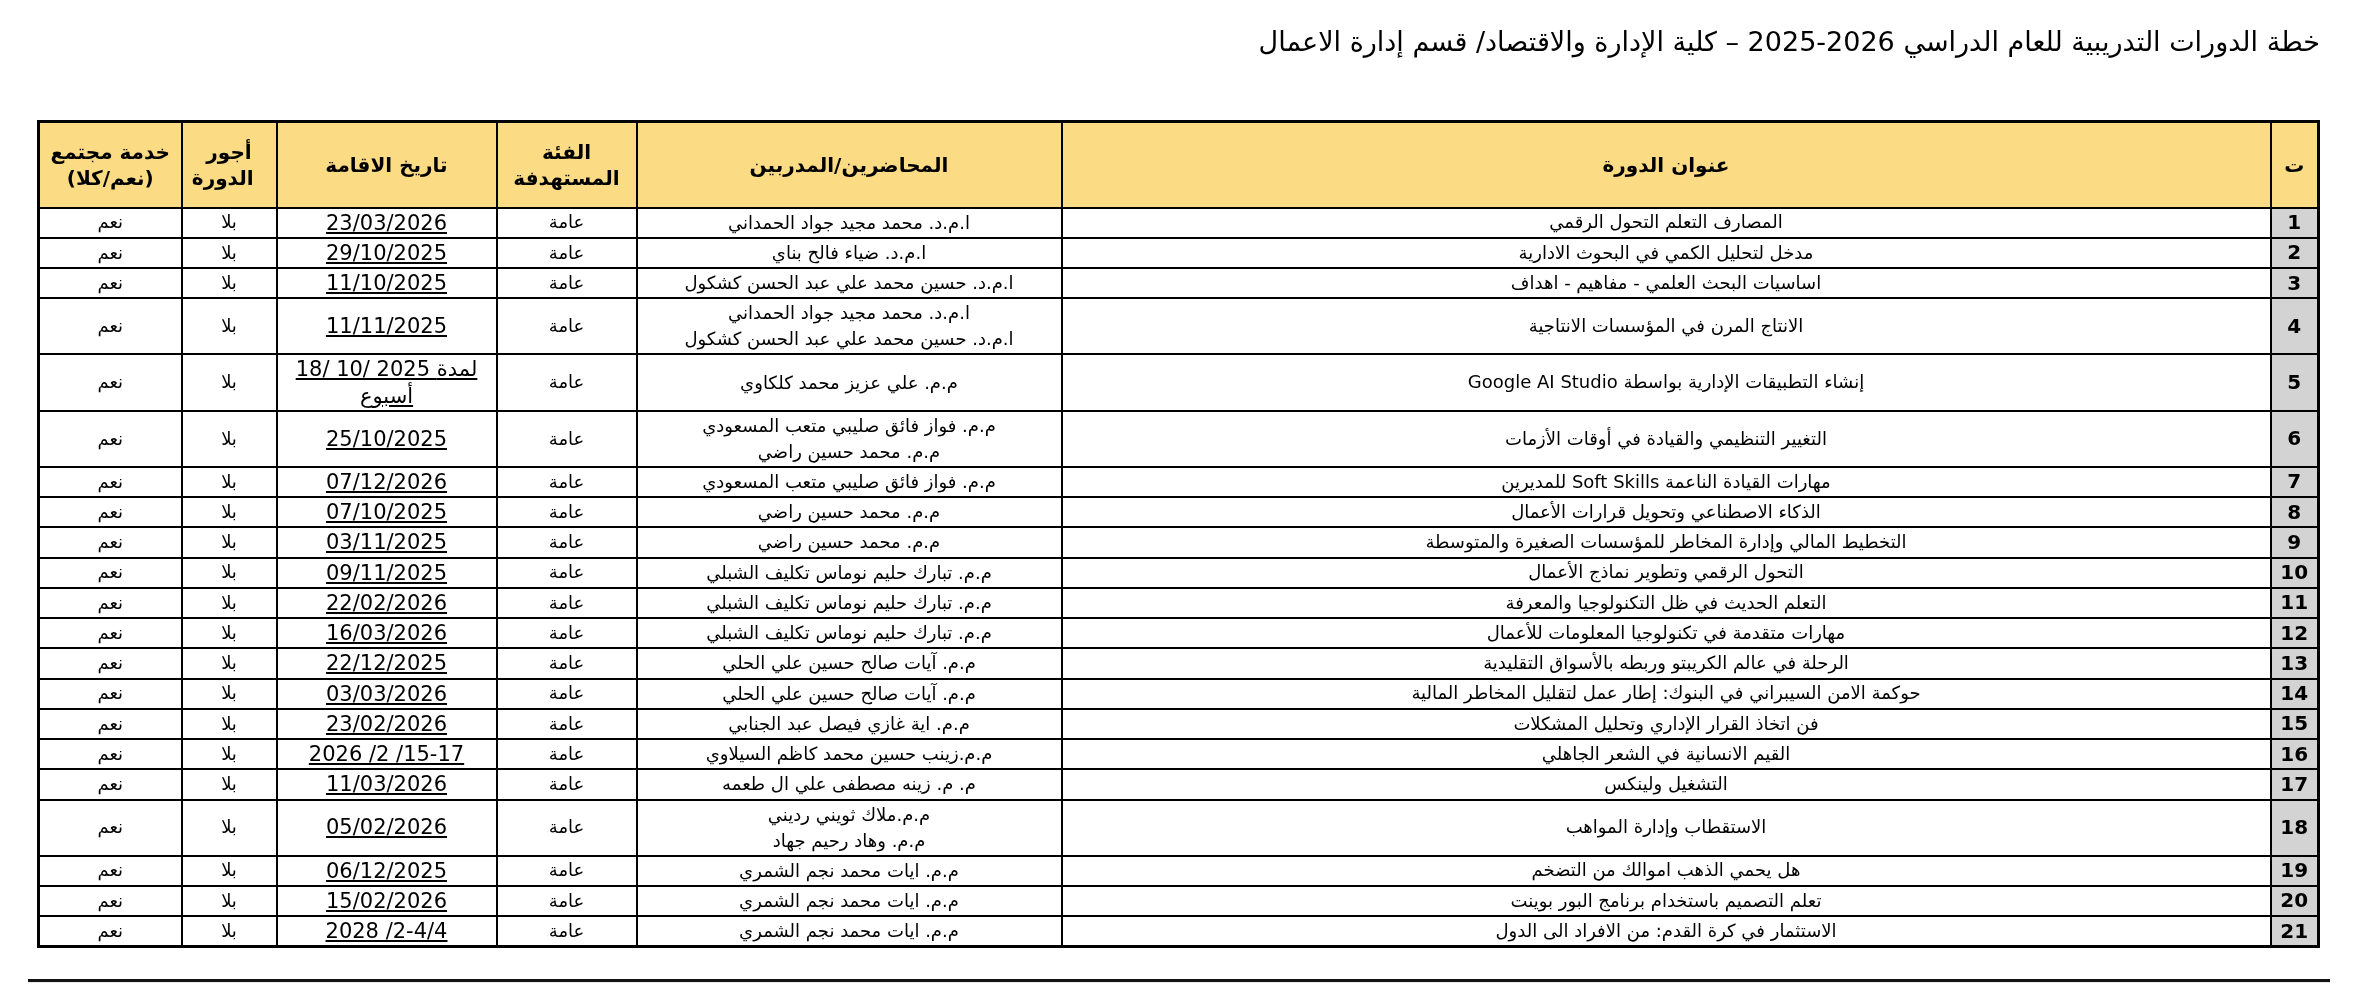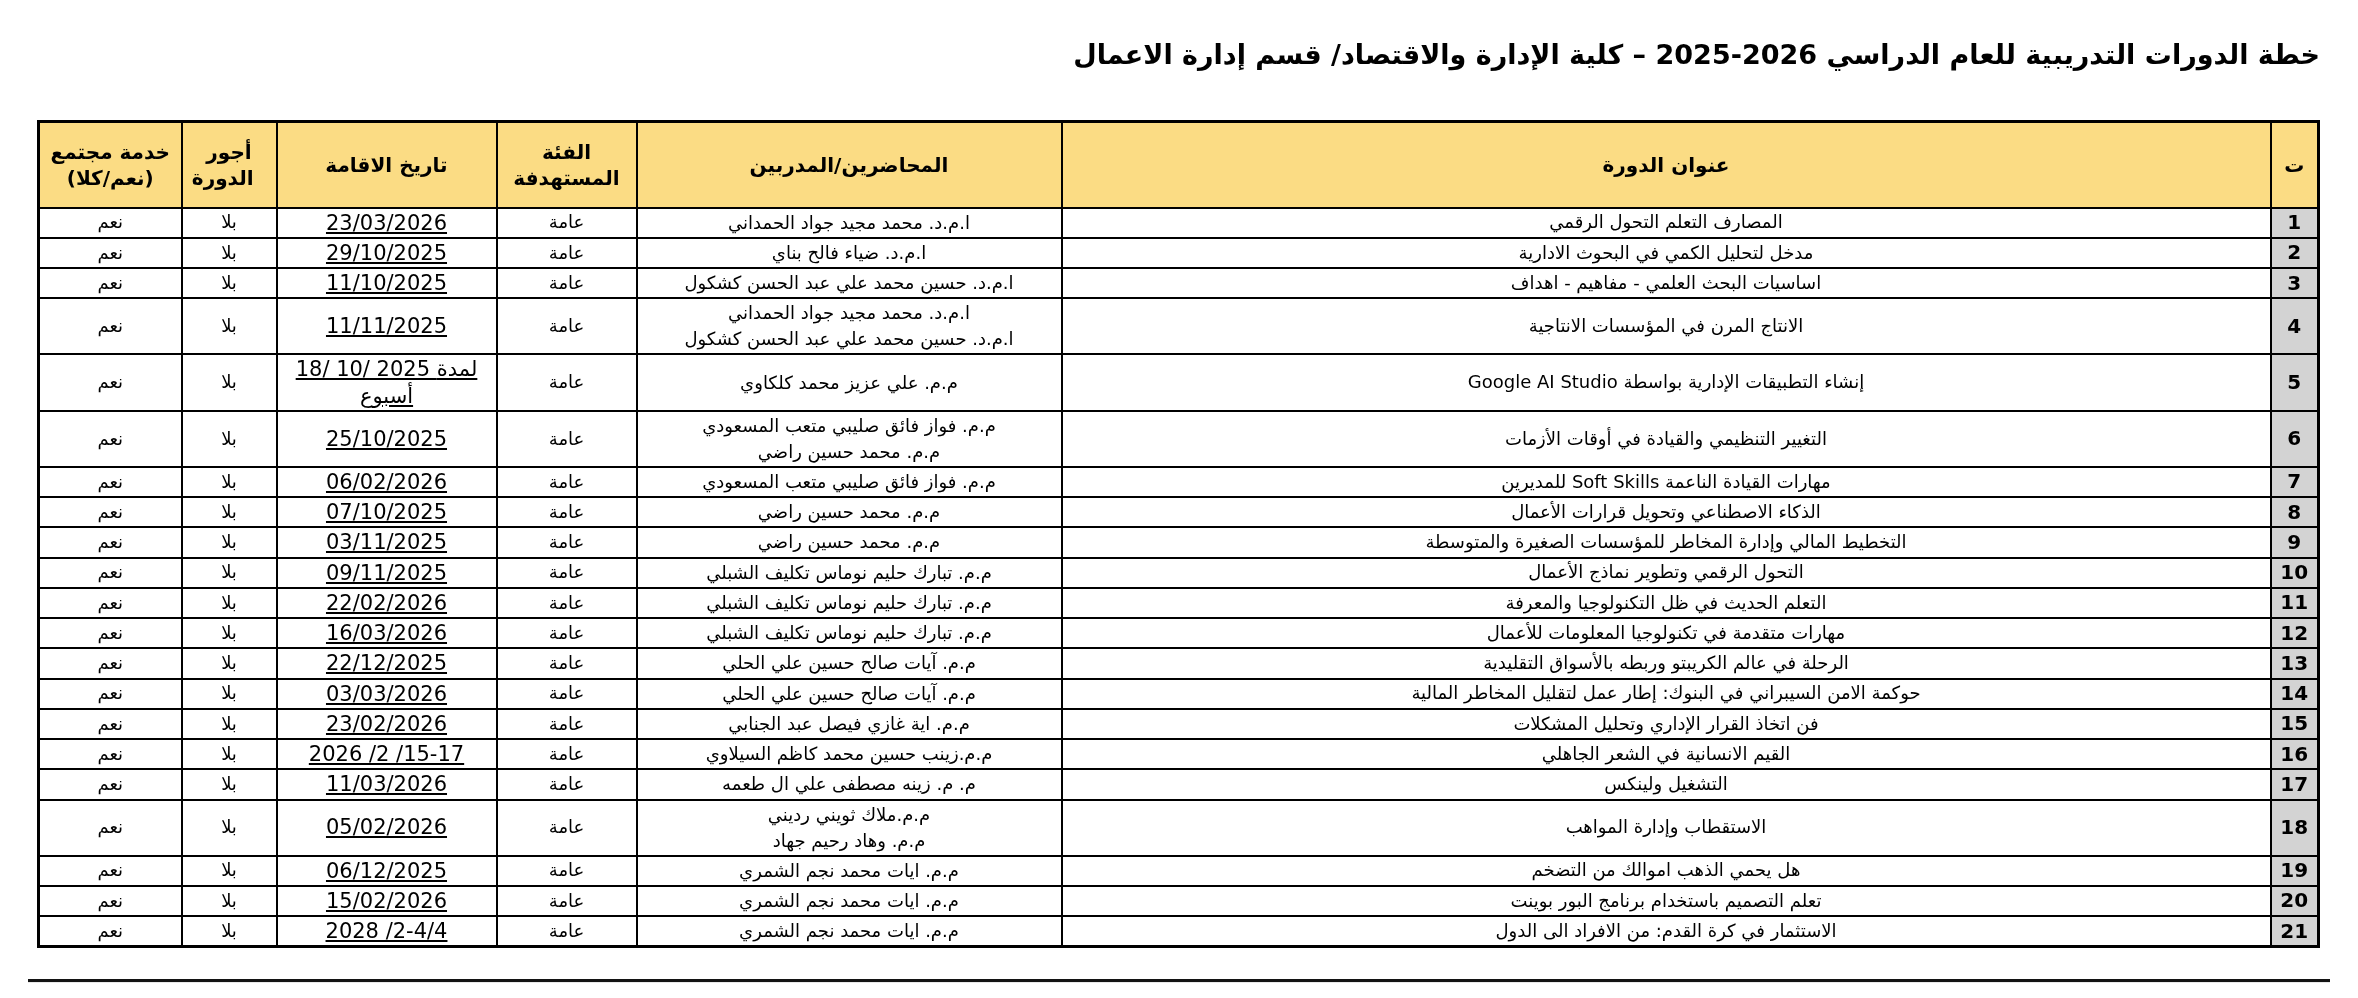--- a/index.html
+++ b/index.html
@@ -3,21 +3,21 @@
 <meta charset="utf-8">
 <style>
   * { margin:0; padding:0; box-sizing:border-box; }
   html,body { background:#ffffff; }
   body {
     width:2358px; height:998px; position:relative; overflow:hidden;
     font-family:"DejaVu Sans", sans-serif; color:#000; direction:rtl;
   }
   .doc-title {
     position:absolute; top:26px; right:38px; left:38px;
-    font-size:27px; font-weight:bold; letter-spacing:0;margin-top:13px;
+    font-size:27px; font-weight:normal; letter-spacing:0;
   }
   table.courses {
     position:absolute; top:120px; right:38px;
     width:2280px; border-collapse:collapse; table-layout:fixed;
     border:3px solid #000;
   }
   .courses th, .courses td {
     border:2px solid #000; text-align:center; vertical-align:middle;
     overflow:hidden;
   }
@@ -134,21 +134,21 @@
         <td class="fee-cell">بلا</td>
         <td class="community-cell">نعم</td>
       </tr>
       <tr>
         <td class="num-cell">7</td>
         <td class="title-cell">مهارات القيادة الناعمة Soft Skills للمديرين</td>
         <td class="lect-cell">
           <div>م.م. فواز فائق صليبي متعب المسعودي</div>
         </td>
         <td class="target-cell">عامة</td>
-        <td class="date-cell">06/02/2026</td>
+        <td class="date-cell">07/12/2026</td>
         <td class="fee-cell">بلا</td>
         <td class="community-cell">نعم</td>
       </tr>
       <tr>
         <td class="num-cell">8</td>
         <td class="title-cell">الذكاء الاصطناعي وتحويل قرارات الأعمال</td>
         <td class="lect-cell">
           <div>م.م. محمد حسين راضي</div>
         </td>
         <td class="target-cell">عامة</td>

